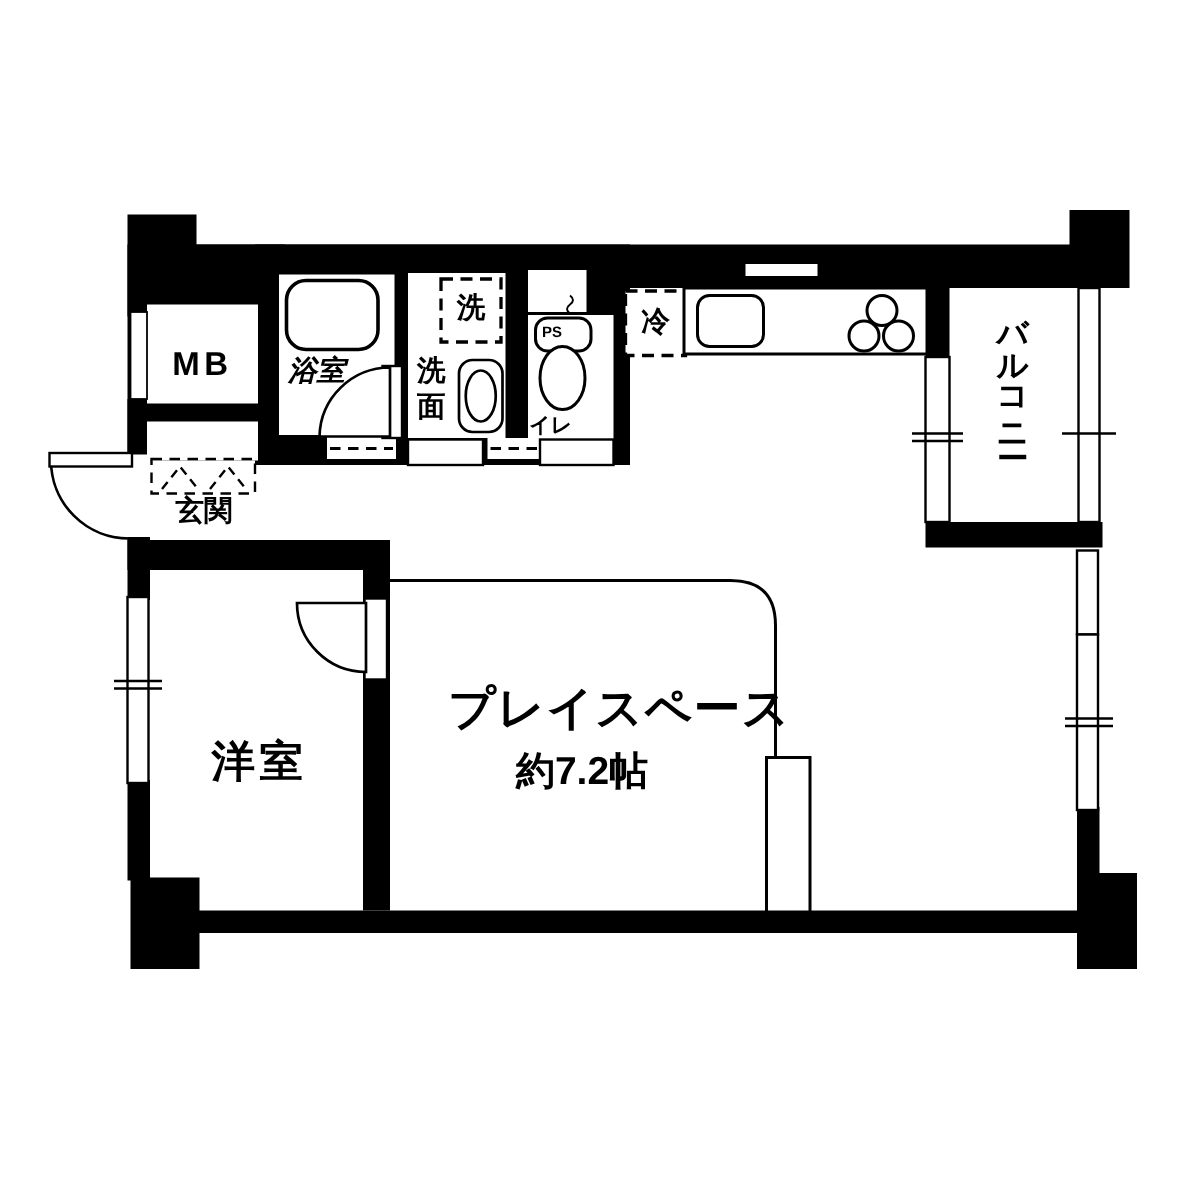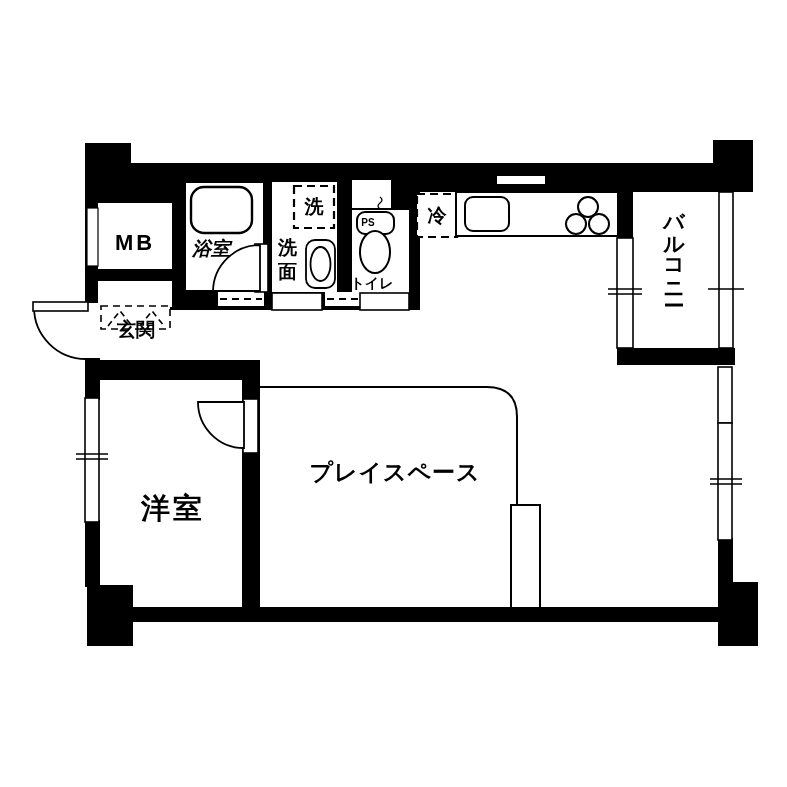--- a/index.html
+++ b/index.html
@@ -127,34 +127,35 @@
       <polyline points="108,326 120,311 132,326"></polyline>
       <polyline points="140,326 152,311 164,326"></polyline>
     </g>
 
     <path d="M260,387 L487,387 Q517,387 517,417 L517,506" fill="none" stroke="#000" stroke-width="2"></path>
     <rect x="511" y="505" width="29" height="103" fill="#fff" stroke="#000" stroke-width="2"></rect>
   </svg>
 
   <div class="lbl lbl-mid" style="left:135px;top:243px;font-size:22px;letter-spacing:3px;">MB</div>
 
-  <div class="lbl lbl-mid" style="left:136px;top:330px;">玄関</div>
+  <div class="lbl lbl-mid" style="left:136px;top:342px;">玄関</div>
 
   <div class="lbl lbl-mid" style="left:211px;top:249px;font-style:italic;">浴室</div>
 
   <div class="lbl lbl-mid" style="left:314px;top:207px;">洗</div>
 
   <div class="lbl lbl-mid lbl-stack" style="left:289px;top:260px;">洗面</div>
 
-  <div class="lbl lbl-small" style="left:372px;top:284px;">トイレ</div>
+  <div class="lbl lbl-small" style="left:360px;top:284px;">トイレ</div>
 
   <div class="lbl lbl-tiny" style="left:368px;top:193px;">PS</div>
 
   <div class="lbl lbl-mid" style="left:437px;top:216px;">冷</div>
 
   <div class="lbl lbl-mid lbl-vert" style="left:663px;top:198px;font-size:21px;height:140px;">バルコニー</div>
 
 
-  <div class="lbl lbl-big" style="left:395px;top:473px;font-size:23px;letter-spacing:1px;text-align:right;">プレイスペース</div>
+  <div class="lbl lbl-big" style="left:413px;top:473px;font-size:31px;letter-spacing:1px;text-align:right;">プレイスペース</div>
+  <div class="lbl lbl-area" style="left:388px;top:514px;">約7.2帖</div>
 
   <div class="lbl lbl-big" style="left:173px;top:473px;font-size:29px;margin-top:36px;">洋室</div>
 
 </div>
 
 </body></html>

